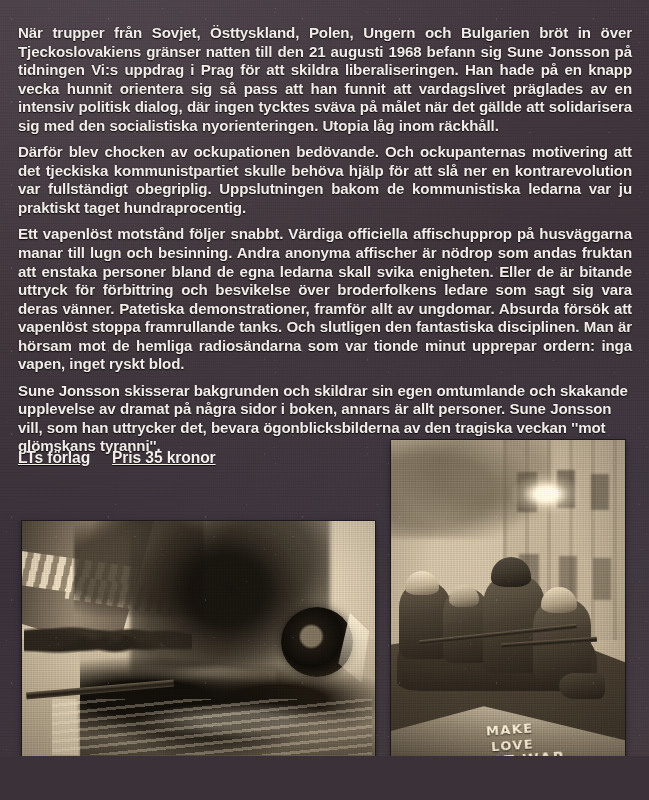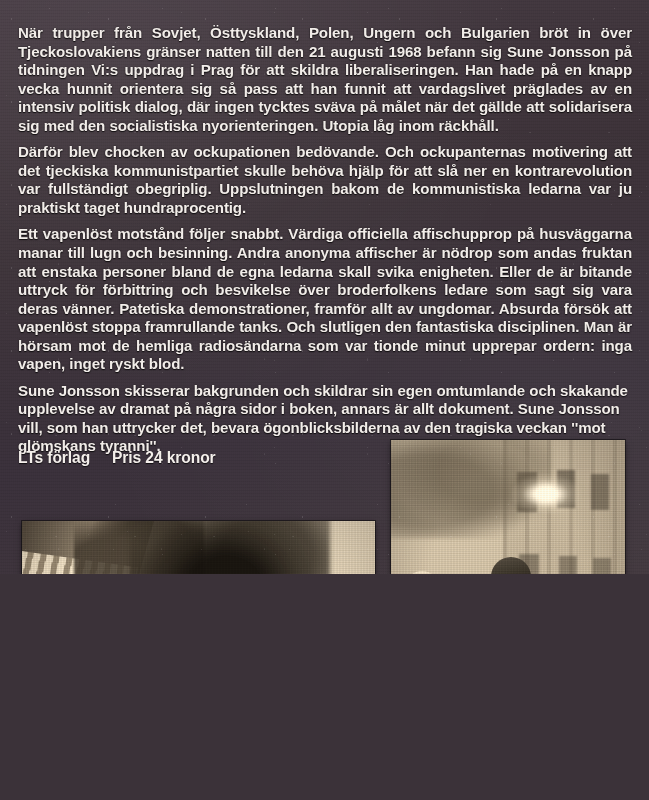--- a/index.html
+++ b/index.html
@@ -12,21 +12,21 @@
 
   body {
     font-family: "Liberation Sans", sans-serif;
     background: #3b3239;
   }
 
   
   #cover {
     position: relative;
     width: 649px;
-    height: 574px;
+    height: 756px;
     background:
       radial-gradient(ellipse at 20% 12%, rgba(255,255,255,0.055) 0%, rgba(255,255,255,0) 55%),
       radial-gradient(ellipse at 85% 70%, rgba(255,255,255,0.035) 0%, rgba(255,255,255,0) 60%),
       linear-gradient(170deg, #453a42 0%, #3a3036 38%, #39303a 70%, #40363c 100%);
     overflow: hidden;
   }
 
   
   #grain {
     position: absolute;
@@ -89,20 +89,21 @@
     top: 449px;
     z-index: 20;
     display: flex;
     align-items: baseline;
     gap: 22px;
     color: #f4efeb;
     font-size: 15.6px;
     font-weight: bold;
     letter-spacing: -0.1px;
     text-shadow: 0 1px 1px rgba(0,0,0,.75);
+    text-decoration: underline;
   }
 
   
   .photo {
     position: absolute;
     overflow: hidden;
     z-index: 15;
     box-shadow: 0 0 0 1px rgba(0,0,0,.45), 0 2px 6px rgba(0,0,0,.5);
     background: #cfc4b4;
     filter: sepia(.32) contrast(1.06) brightness(.99);
@@ -366,26 +367,26 @@
 </style>
 </head>
 <body>
 
 <div id="cover">
 
   <div id="blurb">
     <p class="para">När trupper från Sovjet, Östtyskland, Polen, Ungern och Bulgarien bröt in över Tjeckoslovakiens gränser natten till den 21 augusti 1968 befann sig Sune Jonsson på tidningen Vi:s uppdrag i Prag för att skildra liberaliseringen. Han hade på en knapp vecka hunnit orientera sig så pass att han funnit att vardagslivet präglades av en intensiv politisk dialog, där ingen tycktes sväva på målet när det gällde att solidarisera sig med den socialistiska nyorienteringen. Utopia låg inom räckhåll.</p>
     <p class="para">Därför blev chocken av ockupationen bedövande. Och ockupanternas motivering att det tjeckiska kommunistpartiet skulle behöva hjälp för att slå ner en kontrarevolution var fullständigt obegriplig. Uppslutningen bakom de kommunistiska ledarna var ju praktiskt taget hundraprocentig.</p>
     <p class="para">Ett vapenlöst motstånd följer snabbt. Värdiga officiella affischupprop på husväggarna manar till lugn och besinning. Andra anonyma affischer är nödrop som andas fruktan att enstaka personer bland de egna ledarna skall svika enigheten. Eller de är bitande uttryck för förbittring och besvikelse över broderfolkens ledare som sagt sig vara deras vänner. Patetiska demonstrationer, framför allt av ungdomar. Absurda försök att vapenlöst stoppa framrullande tanks. Och slutligen den fantastiska disciplinen. Man är hörsam mot de hemliga radiosändarna som var tionde minut upprepar ordern: inga vapen, inget ryskt blod.</p>
-    <p class="para">Sune Jonsson skisserar bakgrunden och skildrar sin egen omtumlande och skakande upplevelse av dramat  på några sidor i boken, annars är allt dokument. Sune Jonsson vill, som han uttrycker det, bevara ögonblicksbilderna av den tragiska veckan ''mot glömskans tyranni''.</p>
+    <p class="para">Sune Jonsson skisserar bakgrunden och skildrar sin egen omtumlande och skakande upplevelse av dramat  på några sidor i boken, annars är allt personer. Sune Jonsson vill, som han uttrycker det, bevara ögonblicksbilderna av den tragiska veckan ''mot glömskans tyranni''.</p>
   </div>
 
   <div id="imprint">
     <span>LTs förlag</span>
-    <span>Pris 24 kronor</span>
+    <span>Pris 35 kronor</span>
   </div>
 
   <div class="photo" id="photo-street">
     <div class="sky"></div>
     <div class="arcade"></div>
     <div class="awning"></div>
     <div class="awning2"></div>
     <div class="trees"></div>
     <div class="road"></div>
     <div class="crowd"></div>

